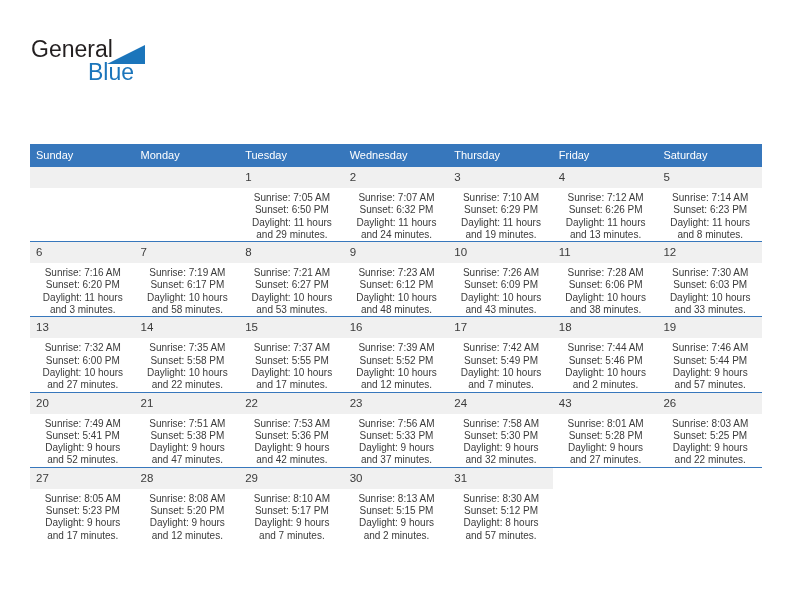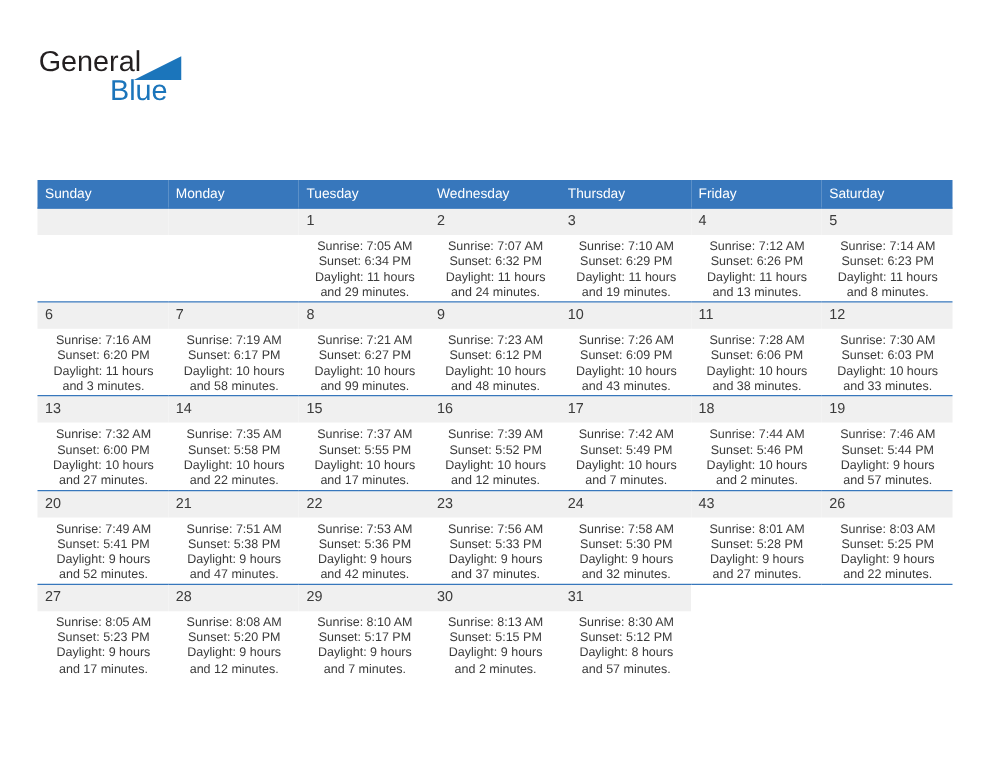--- a/index.html
+++ b/index.html
@@ -178,21 +178,21 @@
           <td class="blank">
             <div class="daynum empty"></div>
           </td>
           <td class="blank">
             <div class="daynum empty"></div>
           </td>
           <td>
             <div class="daynum">1</div>
             <div class="cellbody">
               <div>Sunrise: 7:05 AM</div>
-              <div>Sunset: 6:34 PM</div>
+              <div>Sunset: 6:50 PM</div>
               <div>Daylight: 11 hours</div>
               <div>and 29 minutes.</div>
             </div>
           </td>
           <td>
             <div class="daynum">2</div>
             <div class="cellbody">
               <div>Sunrise: 7:07 AM</div>
               <div>Sunset: 6:32 PM</div>
               <div>Daylight: 11 hours</div>
@@ -245,21 +245,21 @@
               <div>Daylight: 10 hours</div>
               <div>and 58 minutes.</div>
             </div>
           </td>
           <td>
             <div class="daynum">8</div>
             <div class="cellbody">
               <div>Sunrise: 7:21 AM</div>
               <div>Sunset: 6:27 PM</div>
               <div>Daylight: 10 hours</div>
-              <div>and 99 minutes.</div>
+              <div>and 53 minutes.</div>
             </div>
           </td>
           <td>
             <div class="daynum">9</div>
             <div class="cellbody">
               <div>Sunrise: 7:23 AM</div>
               <div>Sunset: 6:12 PM</div>
               <div>Daylight: 10 hours</div>
               <div>and 48 minutes.</div>
             </div>

